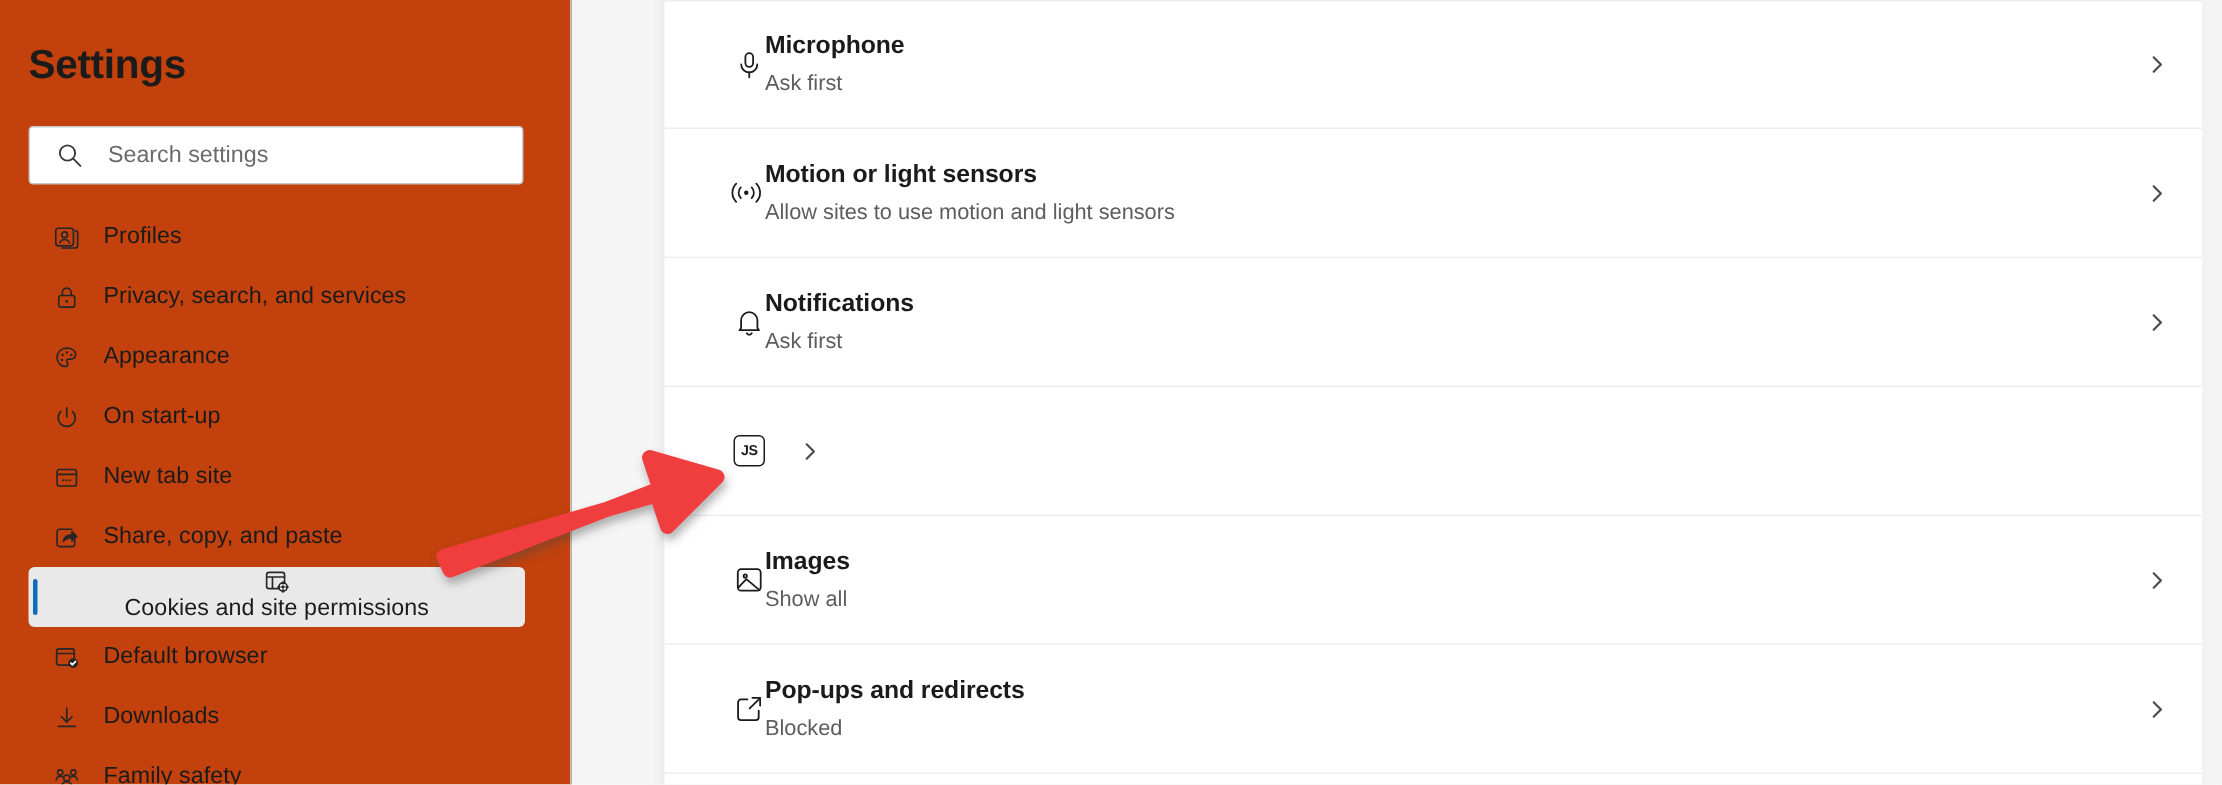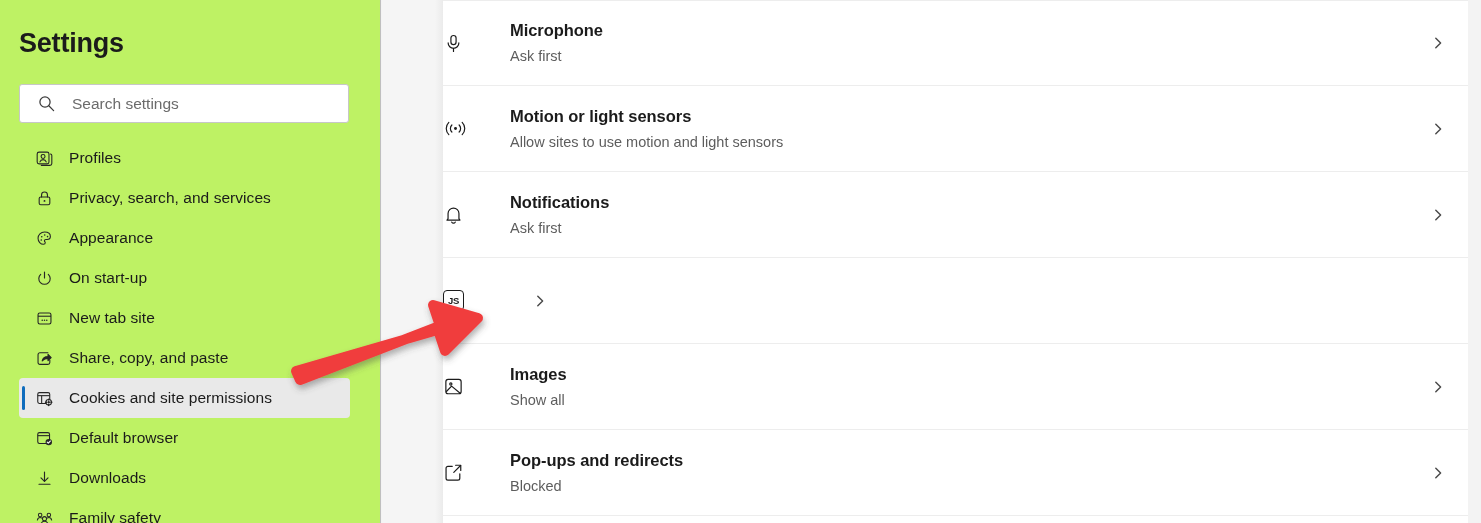--- a/index.html
+++ b/index.html
@@ -9,21 +9,21 @@
     background: #f3f3f3;
     font-family: "Liberation Sans", sans-serif;
     -webkit-font-smoothing: antialiased;
   }
   #root { position: relative; width: 1481px; height: 523px; }
 
   
   #sidebar {
     position: absolute; left: 0; top: 0;
     width: 381px; height: 523px;
-    background: #bef264;
+    background: #c2410c;
     border-right: 1px solid #bfbfbf;
     overflow: hidden;
   }
   #page-title {
     position: absolute; left: 19px; top: 28px;
     font-size: 27px; font-weight: 700; color: #1b1b1b;
     letter-spacing: -0.2px;
   }
   #search-box {
     position: absolute; left: 19px; top: 84px;
@@ -55,21 +55,21 @@
   }
   .nav-item .nicon {
     width: 50px; flex: none;
     display: flex; align-items: center; justify-content: center;
     color: #262626;
   }
   .nav-item .nlabel {
     font-size: 15.5px; color: #1b1b1b; white-space: nowrap;
     letter-spacing: 0.05px;
   }
-  .nav-item.selected { background: #e9e9e9; }
+  .nav-item.selected { background: #e9e9e9; flex-direction: column; }
   .nav-item.selected::before {
     content: ""; position: absolute; left: 3px; top: 8px;
     width: 3px; height: 24px; border-radius: 2px; background: #0f6cbd;
   }
 
   
   #gap {
     position: absolute; left: 382px; top: 0;
     width: 61px; height: 523px;
     background: #f5f5f5;
@@ -95,21 +95,21 @@
   .perm-row {
     position: relative;
     height: 86px;
     border-bottom: 1px solid #ededed;
     display: flex; align-items: center;
     cursor: default;
   }
   .perm-row.first { border-top: 1px solid #ededed; }
   .perm-row .ricon {
     width: 67px; flex: none;
-    display: flex; align-items: center; justify-content: flex-start;
+    display: flex; align-items: center; justify-content: flex-end;
     color: #1b1b1b;
   }
   .perm-row .rtext { flex: 1; min-width: 0; }
   .perm-row .rtitle {
     font-size: 16.5px; font-weight: 700; color: #1b1b1b;
     line-height: 1.25; letter-spacing: -0.05px;
   }
   .perm-row .rsub {
     font-size: 14.5px; color: #5d5d5d; margin-top: 7px; line-height: 1.2;
   }

